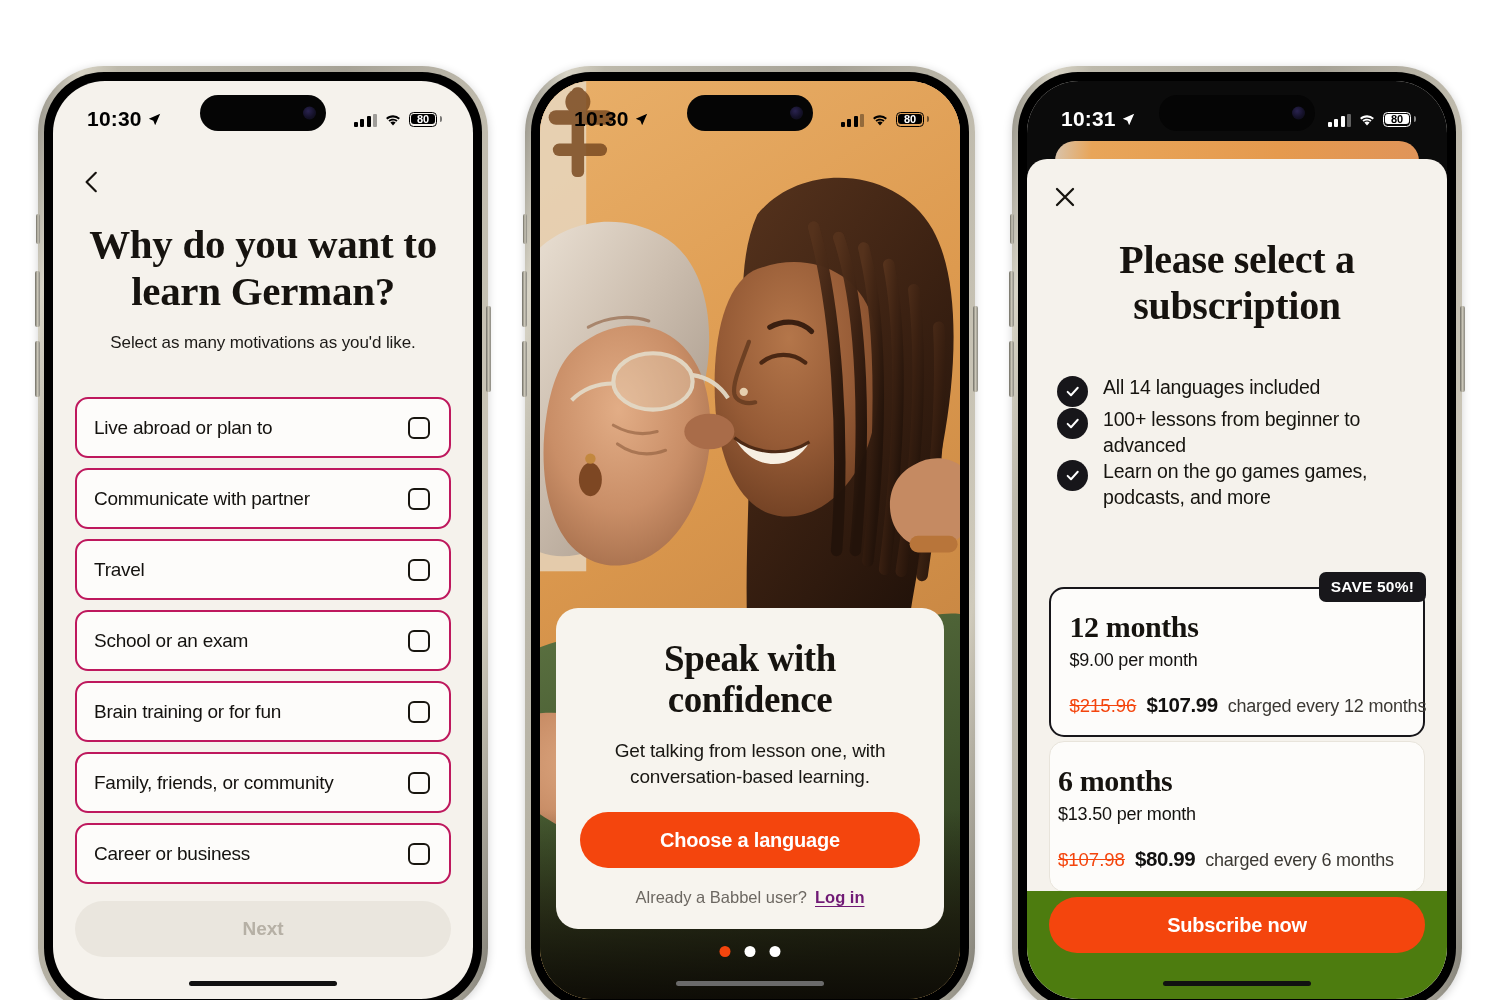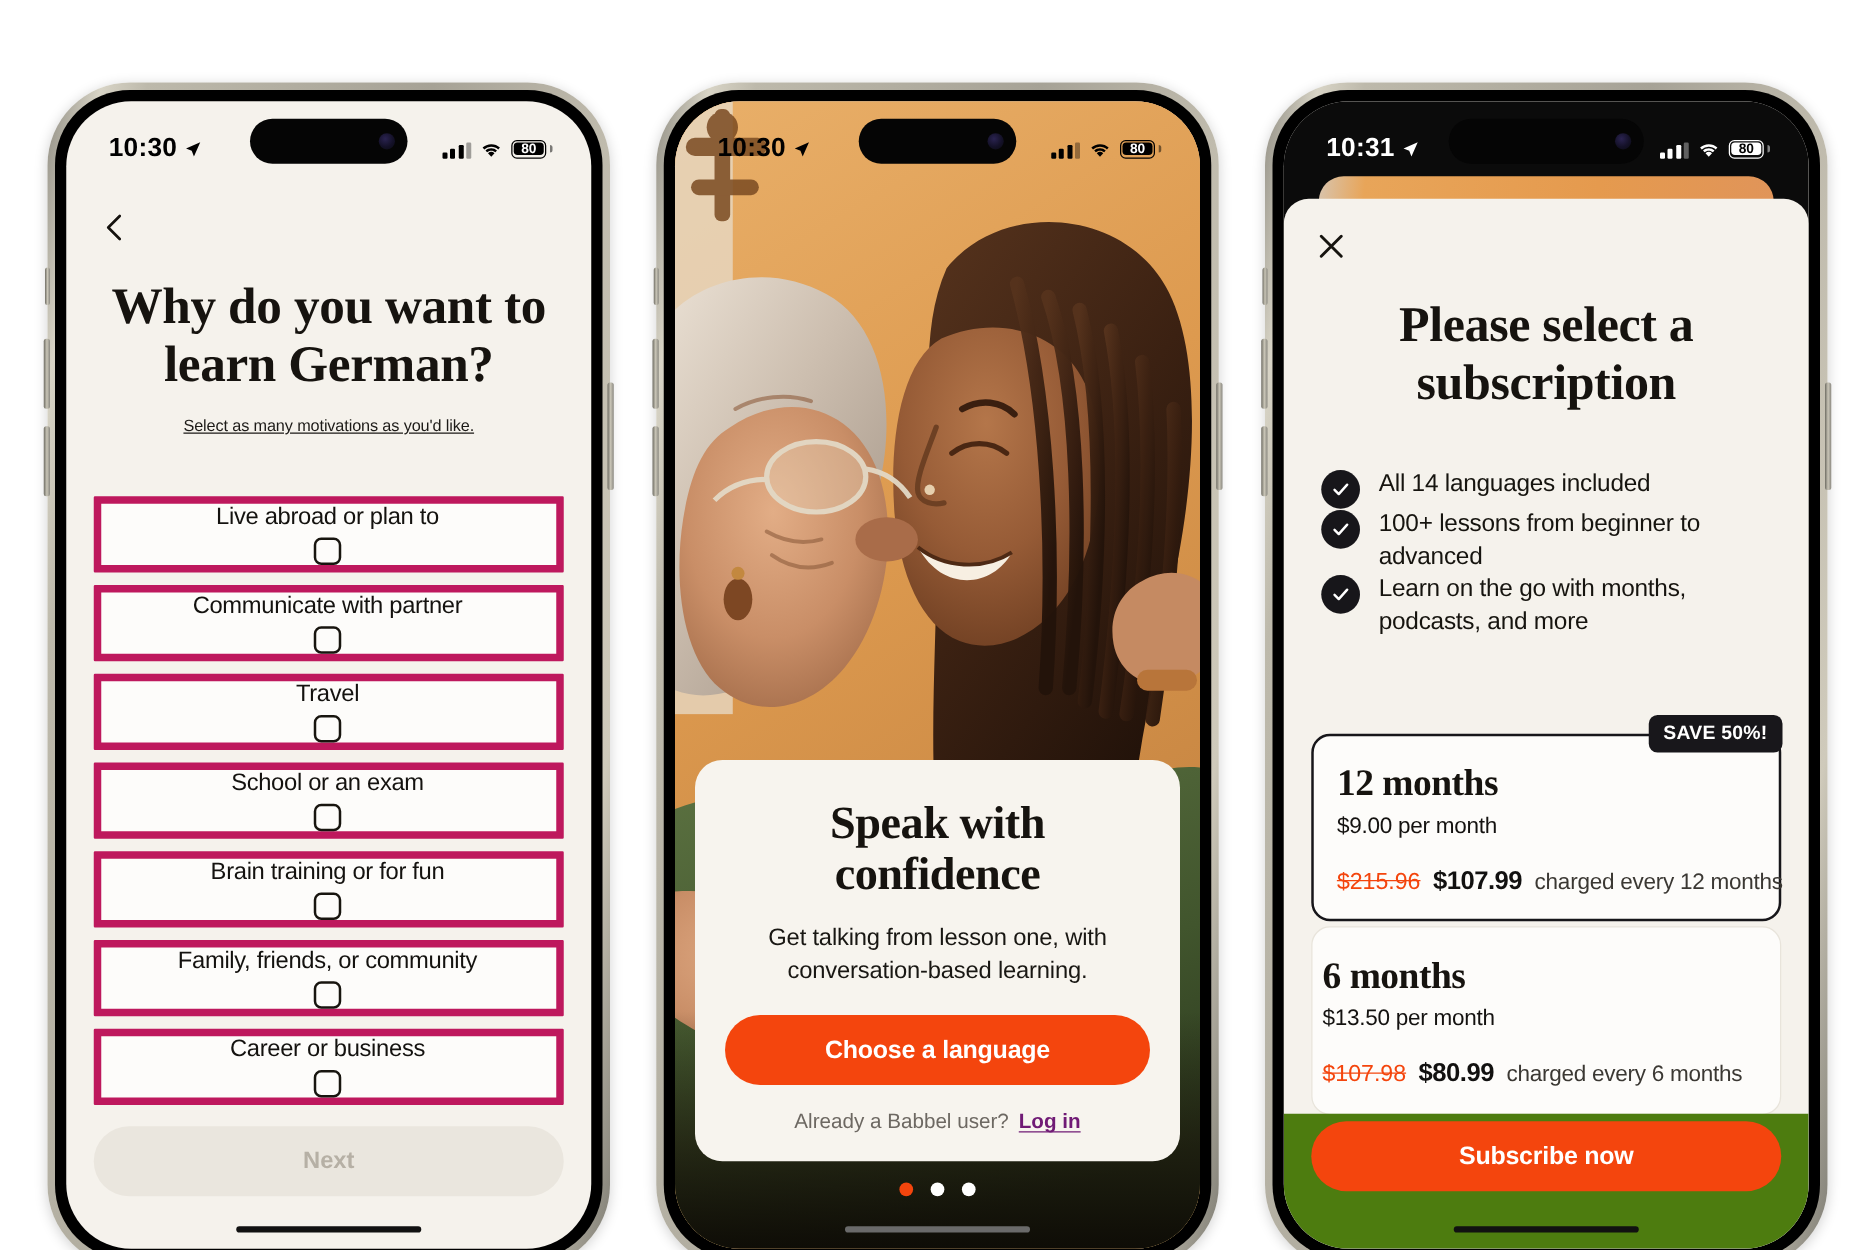--- a/index.html
+++ b/index.html
@@ -113,27 +113,27 @@
     font-weight: 700;
     color: #16130f;
     letter-spacing: -0.3px;
   }
   .p1-title {
     position:absolute; left: 22px; right: 22px; top: 140px;
     font-size: 41px; line-height: 1.14; text-align:center;
   }
   .p1-sub {
     position:absolute; left: 18px; right: 18px; top: 252px;
-    text-align:center; font-size: 13px; color:#1c1a17; letter-spacing:-.1px;text-decoration:underline;
+    text-align:center; font-size: 17px; color:#1c1a17; letter-spacing:-.1px;
   }
   .opt-list { position:absolute; left:22px; right:22px; top: 316px; display:flex; flex-direction:column; gap:10px; }
   .opt {
-    height: 61px; background:#fdfcfa; border:6px solid #be185d; border-radius: 1px;
+    height: 61px; background:#fdfcfa; border:2px solid #be185d; border-radius: 13px;
     display:flex; align-items:center; justify-content:space-between;
-    padding: 0 19px 0 17px; cursor:pointer;flex-direction:column;
+    padding: 0 19px 0 17px; cursor:pointer;
   }
   .opt-label { font-size: 19px; color:#14120f; letter-spacing:-.25px; }
   .chk { width: 22px; height: 22px; border: 2px solid #18150f; border-radius: 6px; flex: none; }
   .next-btn {
     position:absolute; left:22px; right:22px; top: 820px; height: 56px;
     background:#eae6de; border-radius: 30px; border:none;
     display:flex; align-items:center; justify-content:center;
     font-size: 19px; font-weight:700; color:#b6b0a5; cursor:not-allowed;
     font-family:"Liberation Sans", sans-serif;
   }
@@ -530,21 +530,21 @@
                   </svg>
               </span>
               <span class="ben-text">100+ lessons from beginner to advanced</span>
             </div>
             <div class="ben">
               <span class="ben-check">
                 <svg viewBox="0 0 20 20">
                     <path d="M3.5 10.5 8 15 17 5" fill="none" stroke="#fff" stroke-width="2.6" stroke-linecap="round" stroke-linejoin="round"></path>
                   </svg>
               </span>
-              <span class="ben-text">Learn on the go with months, podcasts, and more</span>
+              <span class="ben-text">Learn on the go games games, podcasts, and more</span>
             </div>
           </div>
 
           <div class="plans">
             <div class="plan selected">
               <span class="save-badge">SAVE 50%!</span>
               <div class="title-serif plan-name">12 months</div>
               <div class="plan-permonth">$9.00 per month</div>
               <div class="plan-prices">
                 <span class="price-old">$215.96</span>

